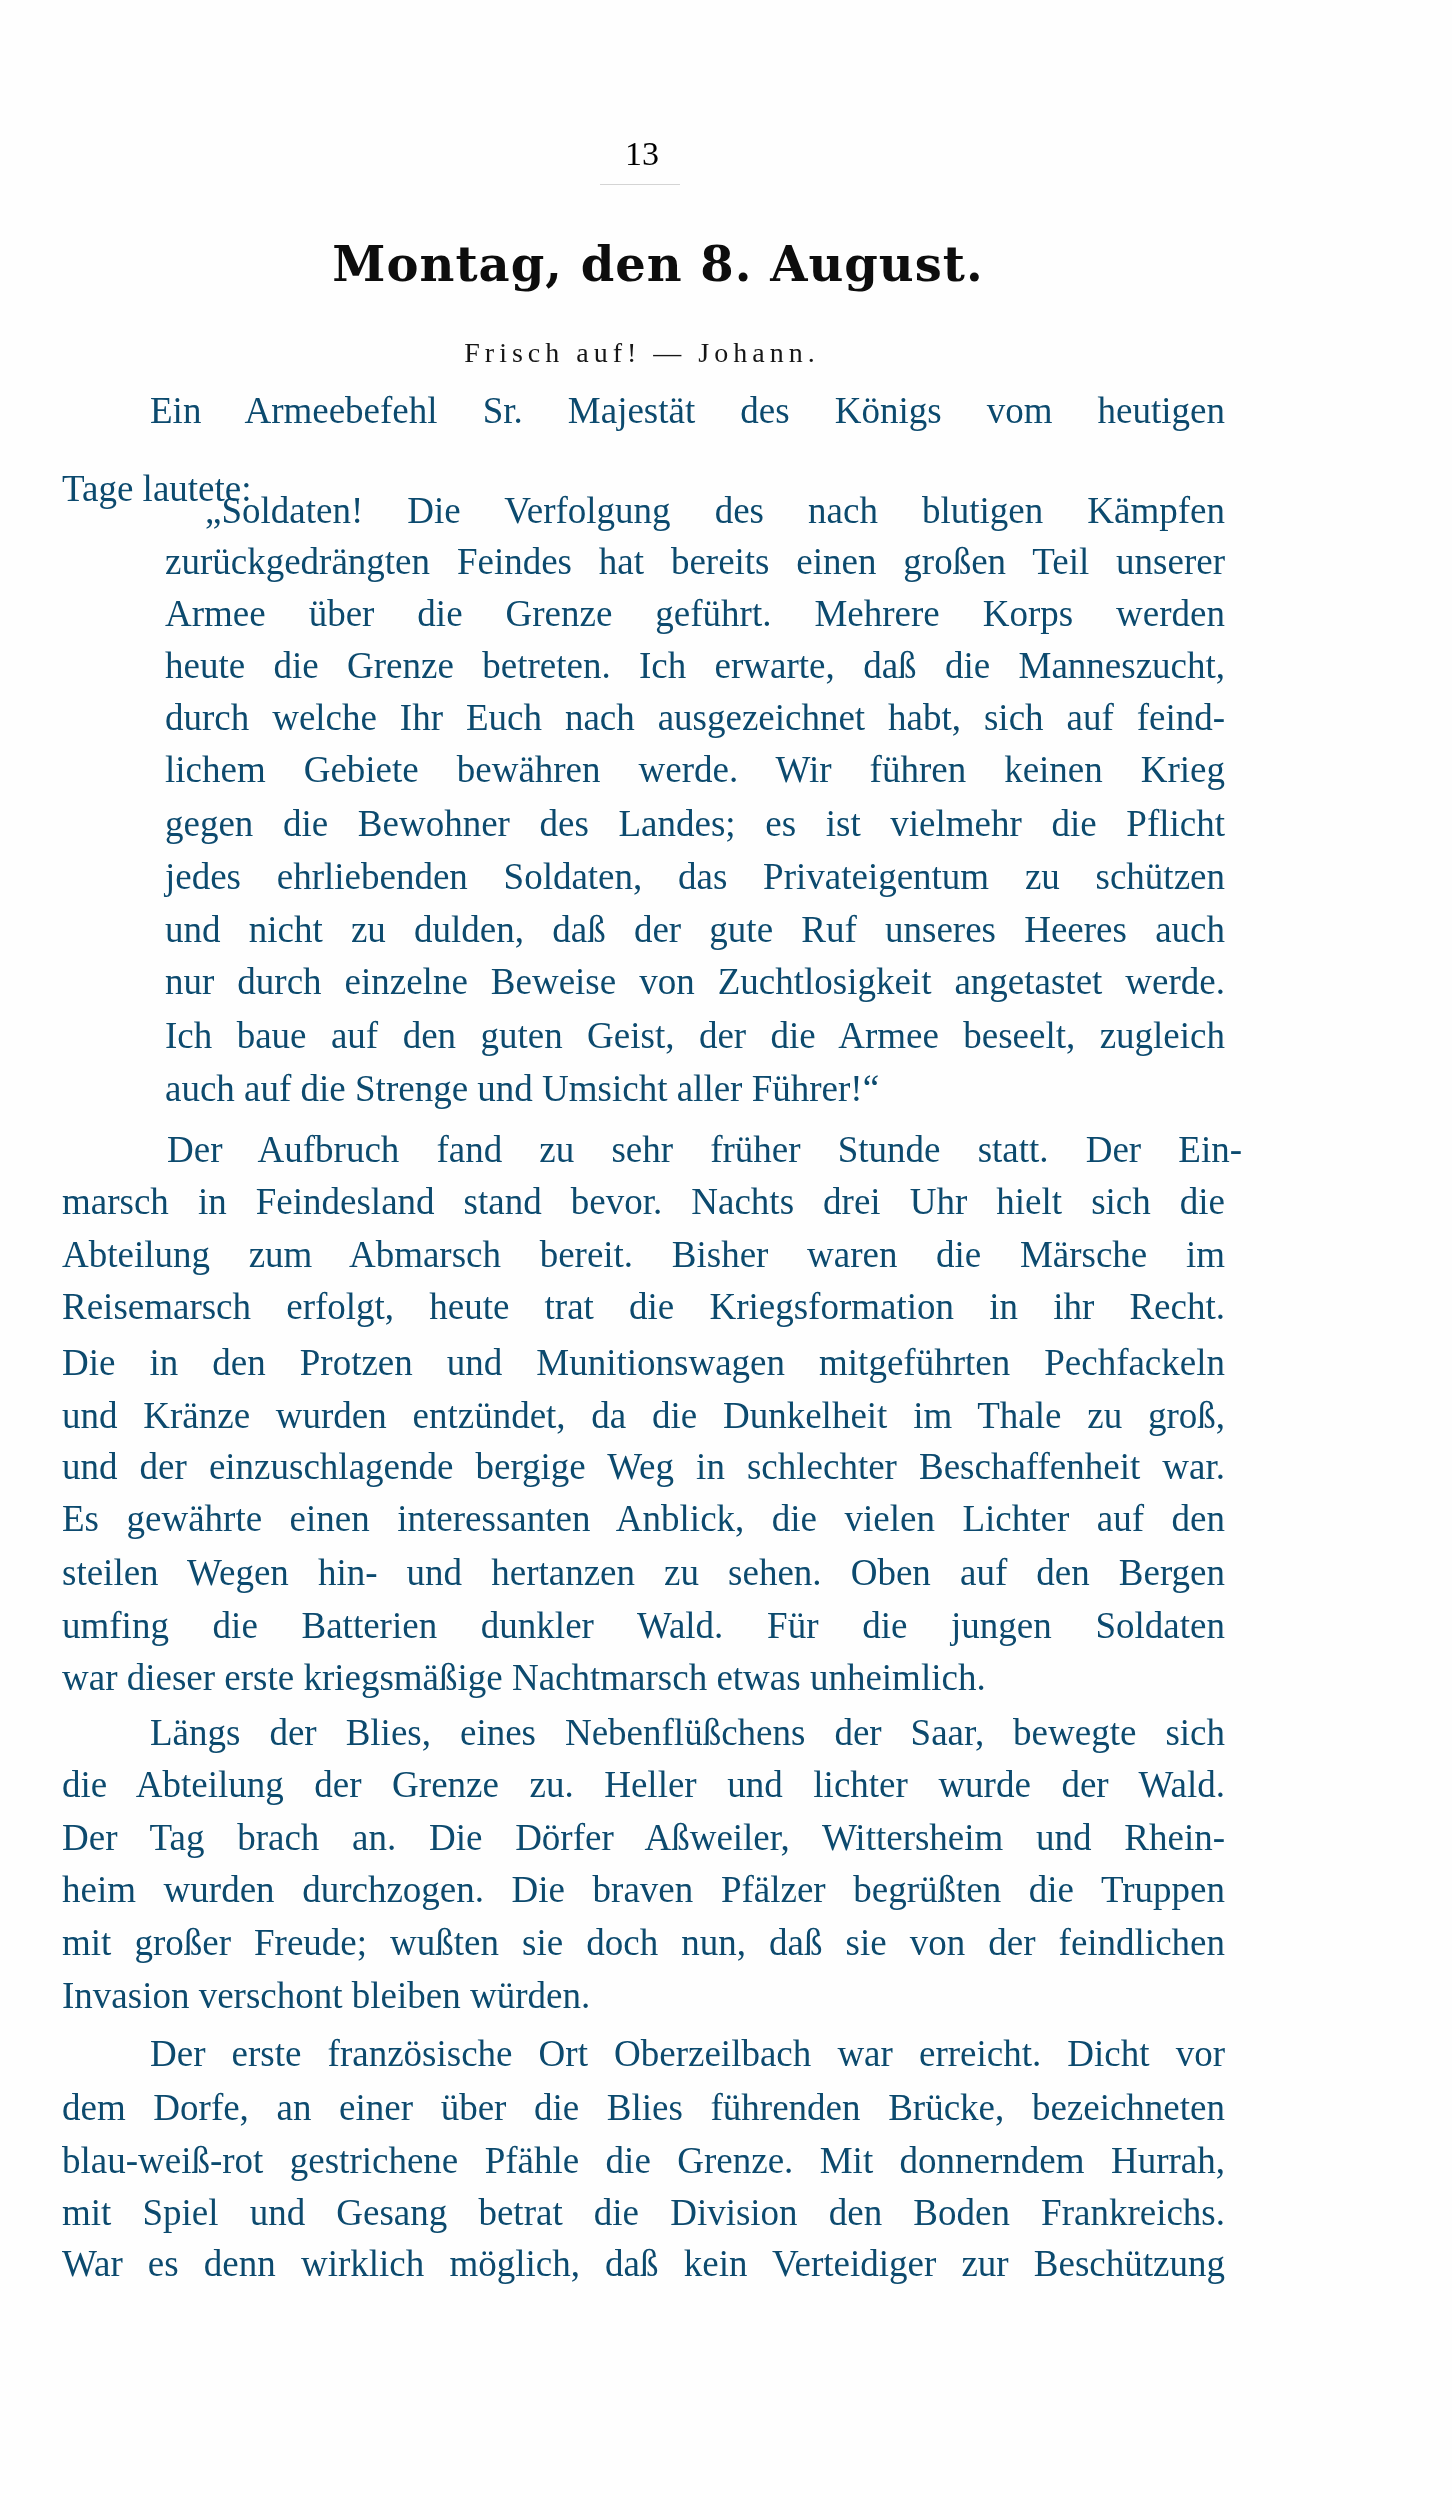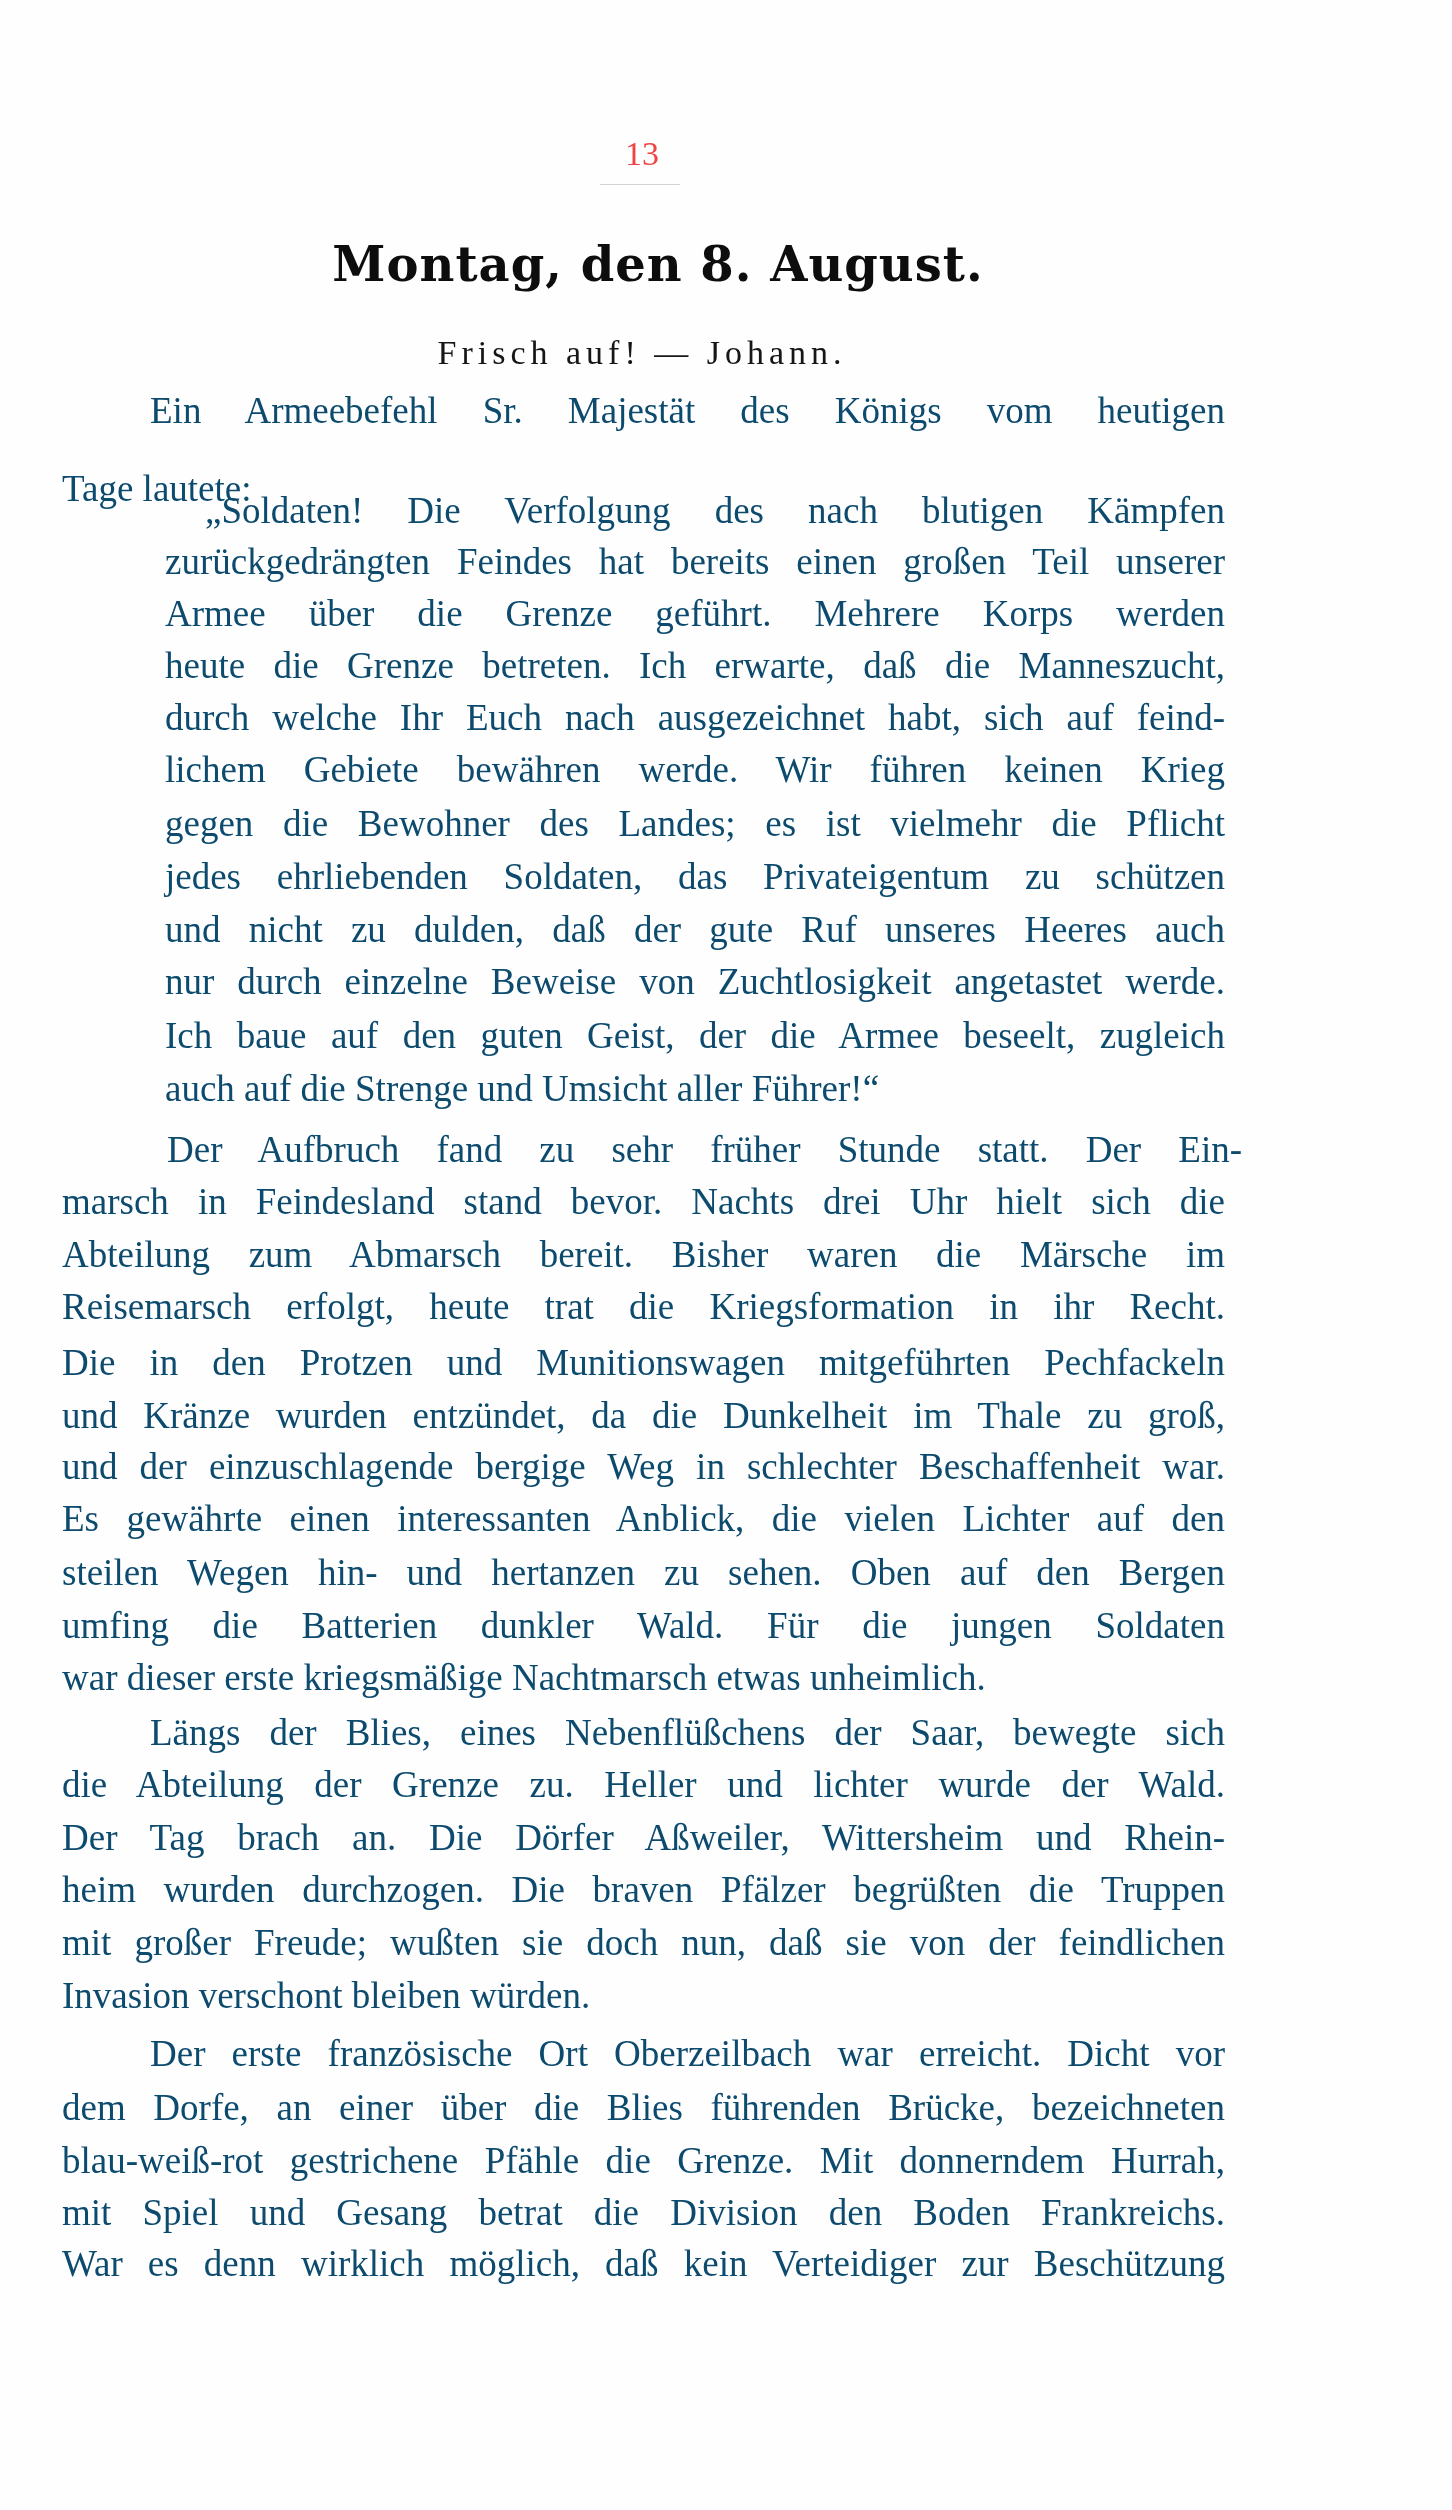--- a/index.html
+++ b/index.html
@@ -1,26 +1,26 @@
 <!DOCTYPE html>
 <html><head>
 <meta charset="utf-8">
 <style>
   html, body { margin: 0; padding: 0; background: #ffffff; }
   body { width: 1452px; height: 2510px; position: relative; overflow: hidden;
          font-family: "DejaVu Serif", "Liberation Serif", serif; color: #111111; }
   .page { position: absolute; left: 0; top: 0; width: 1452px; height: 2510px; background: #fefefe; }
   .pagenum { position: absolute; left: 0; width: 1284px; top: 134px; text-align: center;
-             font-family: "Liberation Serif", serif; font-size: 34px; line-height: 40px; color: #ef4444; }
+             font-family: "Liberation Serif", serif; font-size: 34px; line-height: 40px; color: #000000; }
   .rule { position: absolute; left: 600px; top: 184px; width: 80px; height: 1px; background: #d4d4d4; }
   .title { position: absolute; left: 0; width: 1284px; top: 232px; text-align: center;
            font-family: "DejaVu Serif", serif; font-weight: bold; font-size: 48px; line-height: 64px;
            letter-spacing: 1px; color: #0d0d0d; padding-left: 16px; }
   .motto { position: absolute; left: 0; width: 1284px; top: 328px; text-align: center;
-           font-family: "Liberation Serif", serif; font-size: 34px; line-height: 50px;
+           font-family: "Liberation Serif", serif; font-size: 28px; line-height: 50px;
            letter-spacing: 5px; color: #161616; }
   .line { position: absolute; height: 50px; line-height: 50px; font-family: "Liberation Serif", serif;
           font-size: 37px; color: #0c4a6e; white-space: nowrap; text-align: justify; text-align-last: justify; }
   .line.last { text-align-last: left; }
   .full { left: 62px; width: 1163px; }
   .indent { left: 150px; width: 1075px; }
   .quote { left: 165px; width: 1060px; }
   .quote-first { left: 205px; width: 1020px; }
 </style>
 </head>

